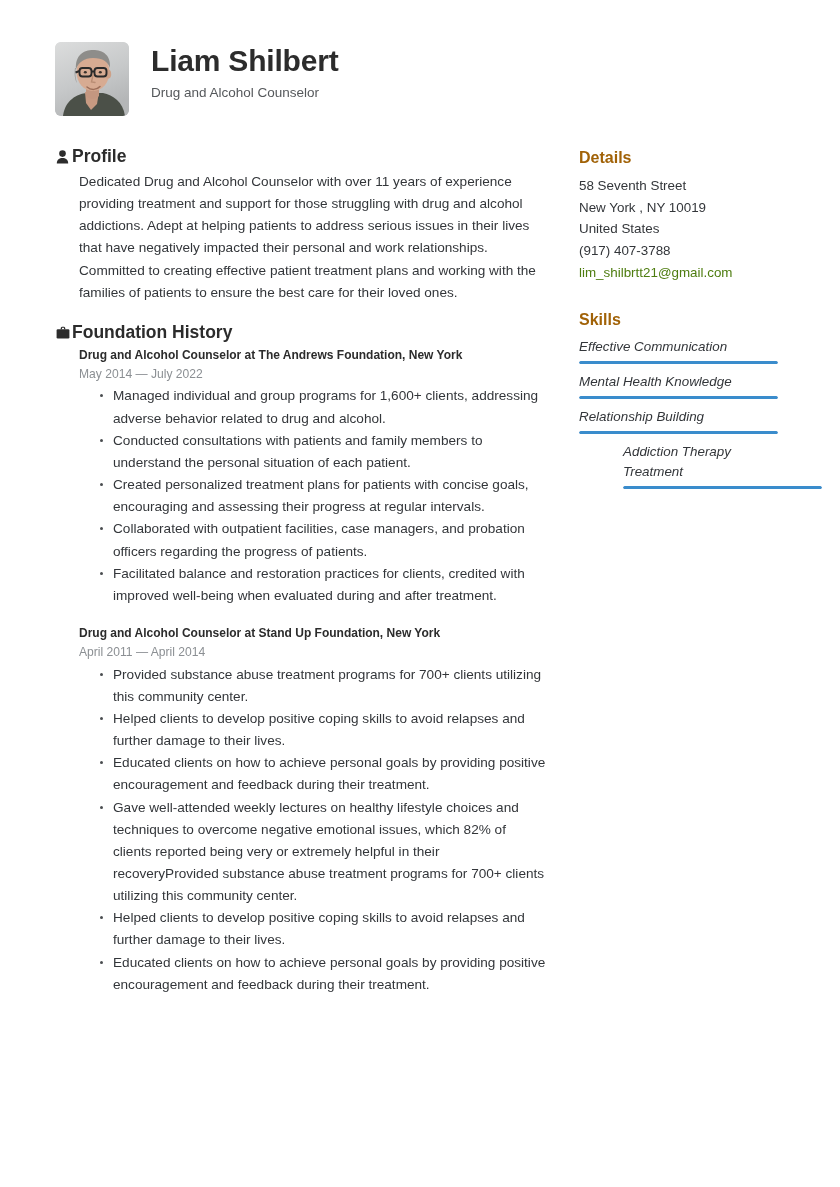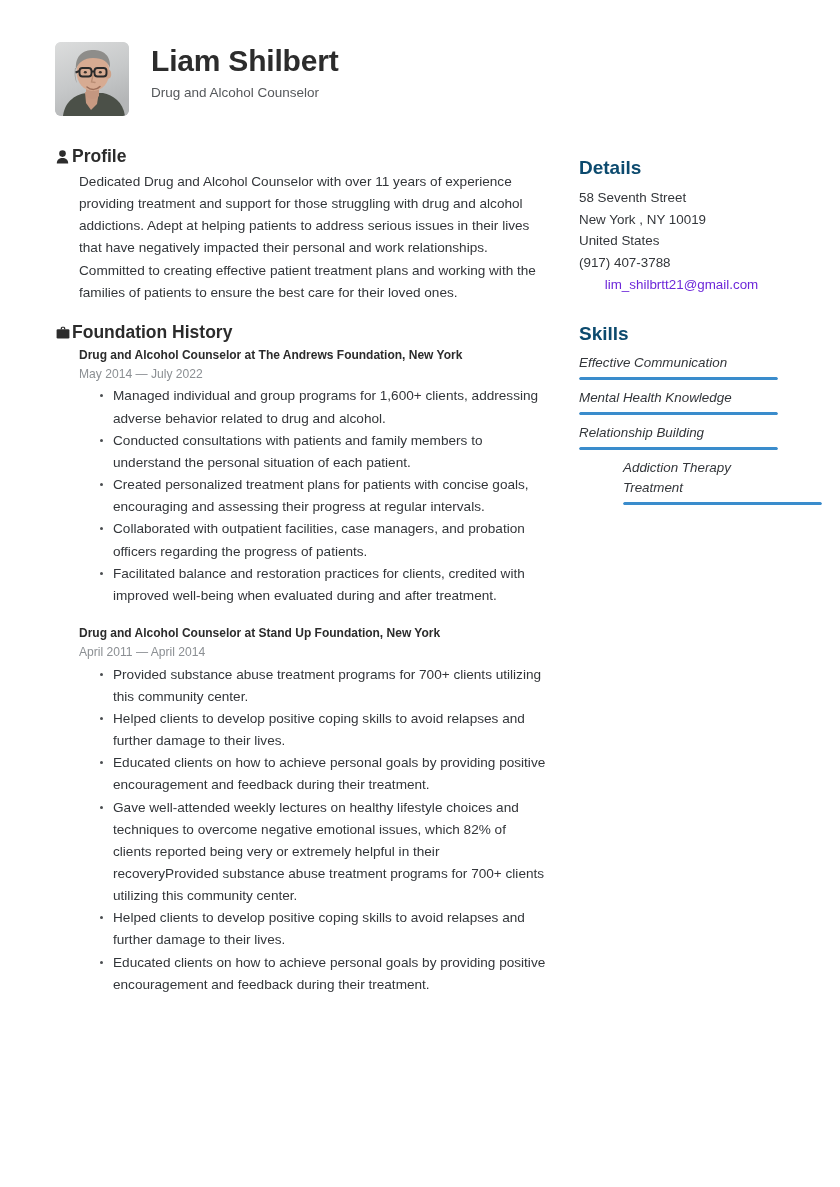--- a/index.html
+++ b/index.html
@@ -143,34 +143,33 @@
     top: 9px;
     width: 3px;
     height: 3px;
     border-radius: 50%;
     background: #4a4d50;
   }
 
   
   .side-block { margin-bottom: 26px; }
   .side-title {
-    font-size: 19px;
+    font-size: 16px;
     font-weight: bold;
-    color: #0c4a6e;
-    margin: 8px 0 6px 0;
+    color: #a16207;
+    margin: 0 0 6px 0;
     line-height: 1.3;
   }
   .side-line {
     font-size: 13.4px;
     line-height: 1.63;
     color: #33363a;
   }
   .side-line.link {
-    color: #6d28d9;
-    text-align: center;
+    color: #4d7c0f;
   }
   .skill { margin-bottom: 8px; font-style: italic; }
   .skill:last-child { margin-bottom: 0; margin-left: 44px; }
   .skill-name {
     font-size: 13.4px;
     color: #33363a;
     line-height: 1.5;
     margin-bottom: 4px;
   }
   .skill-track {

